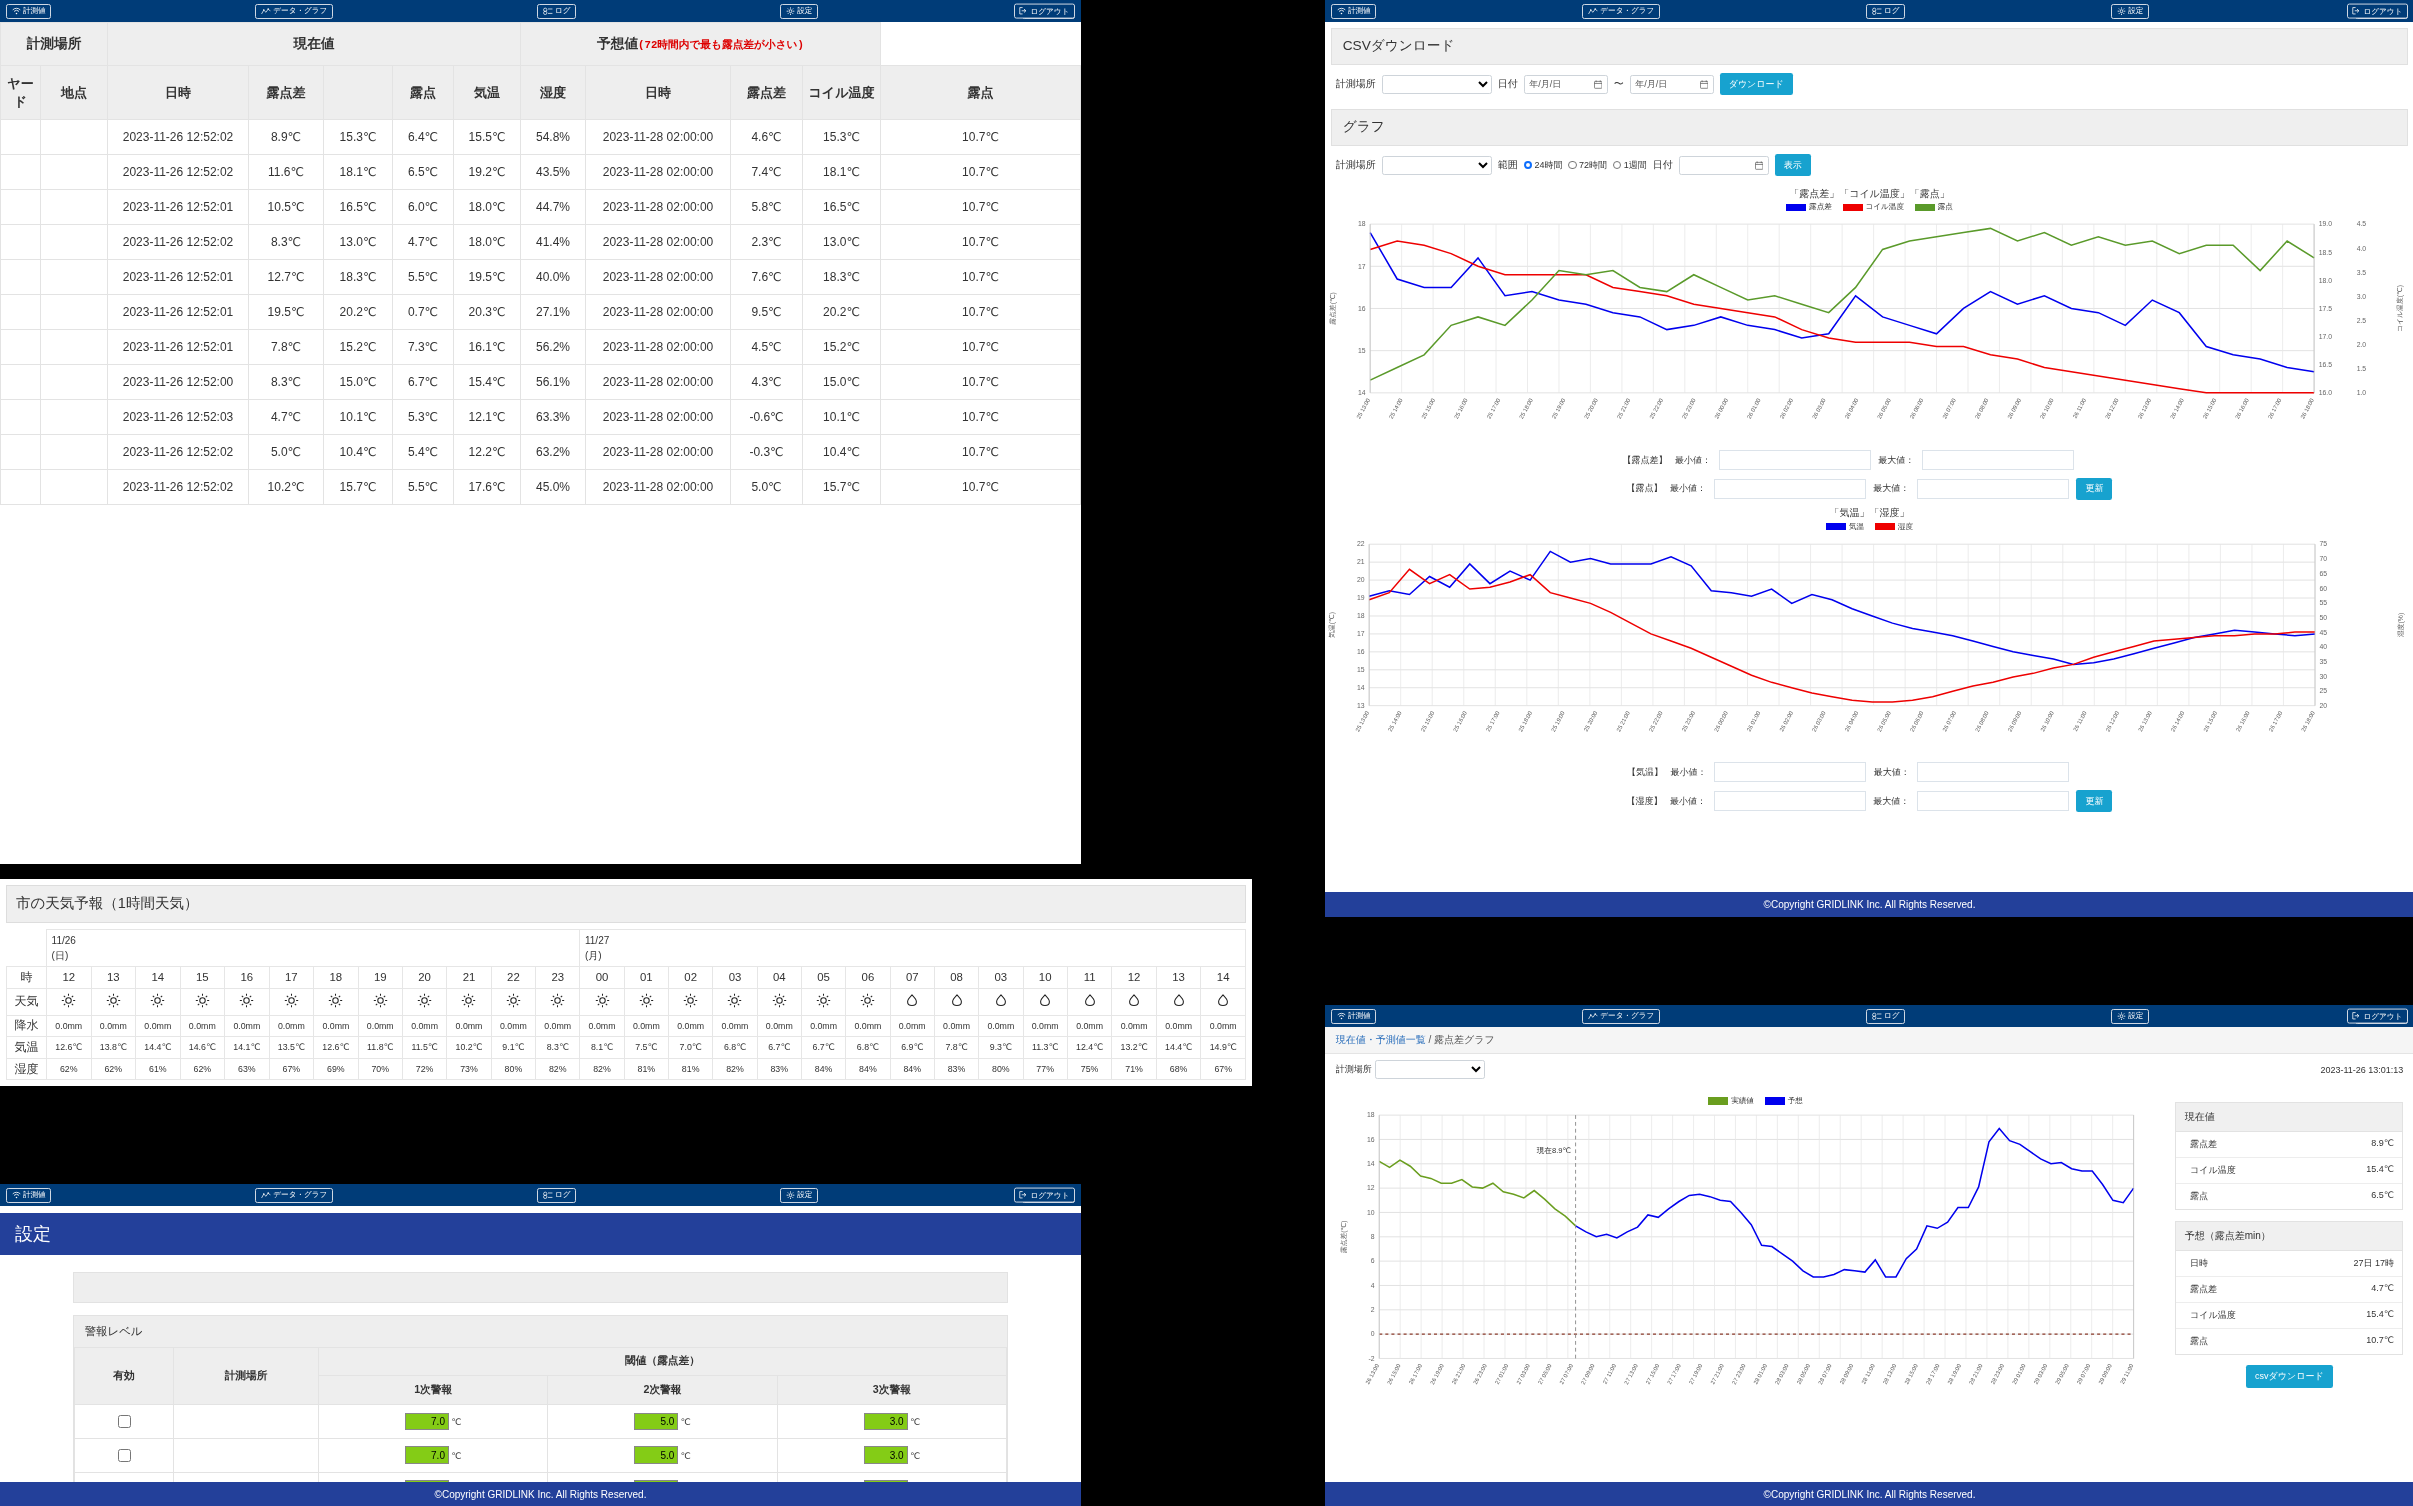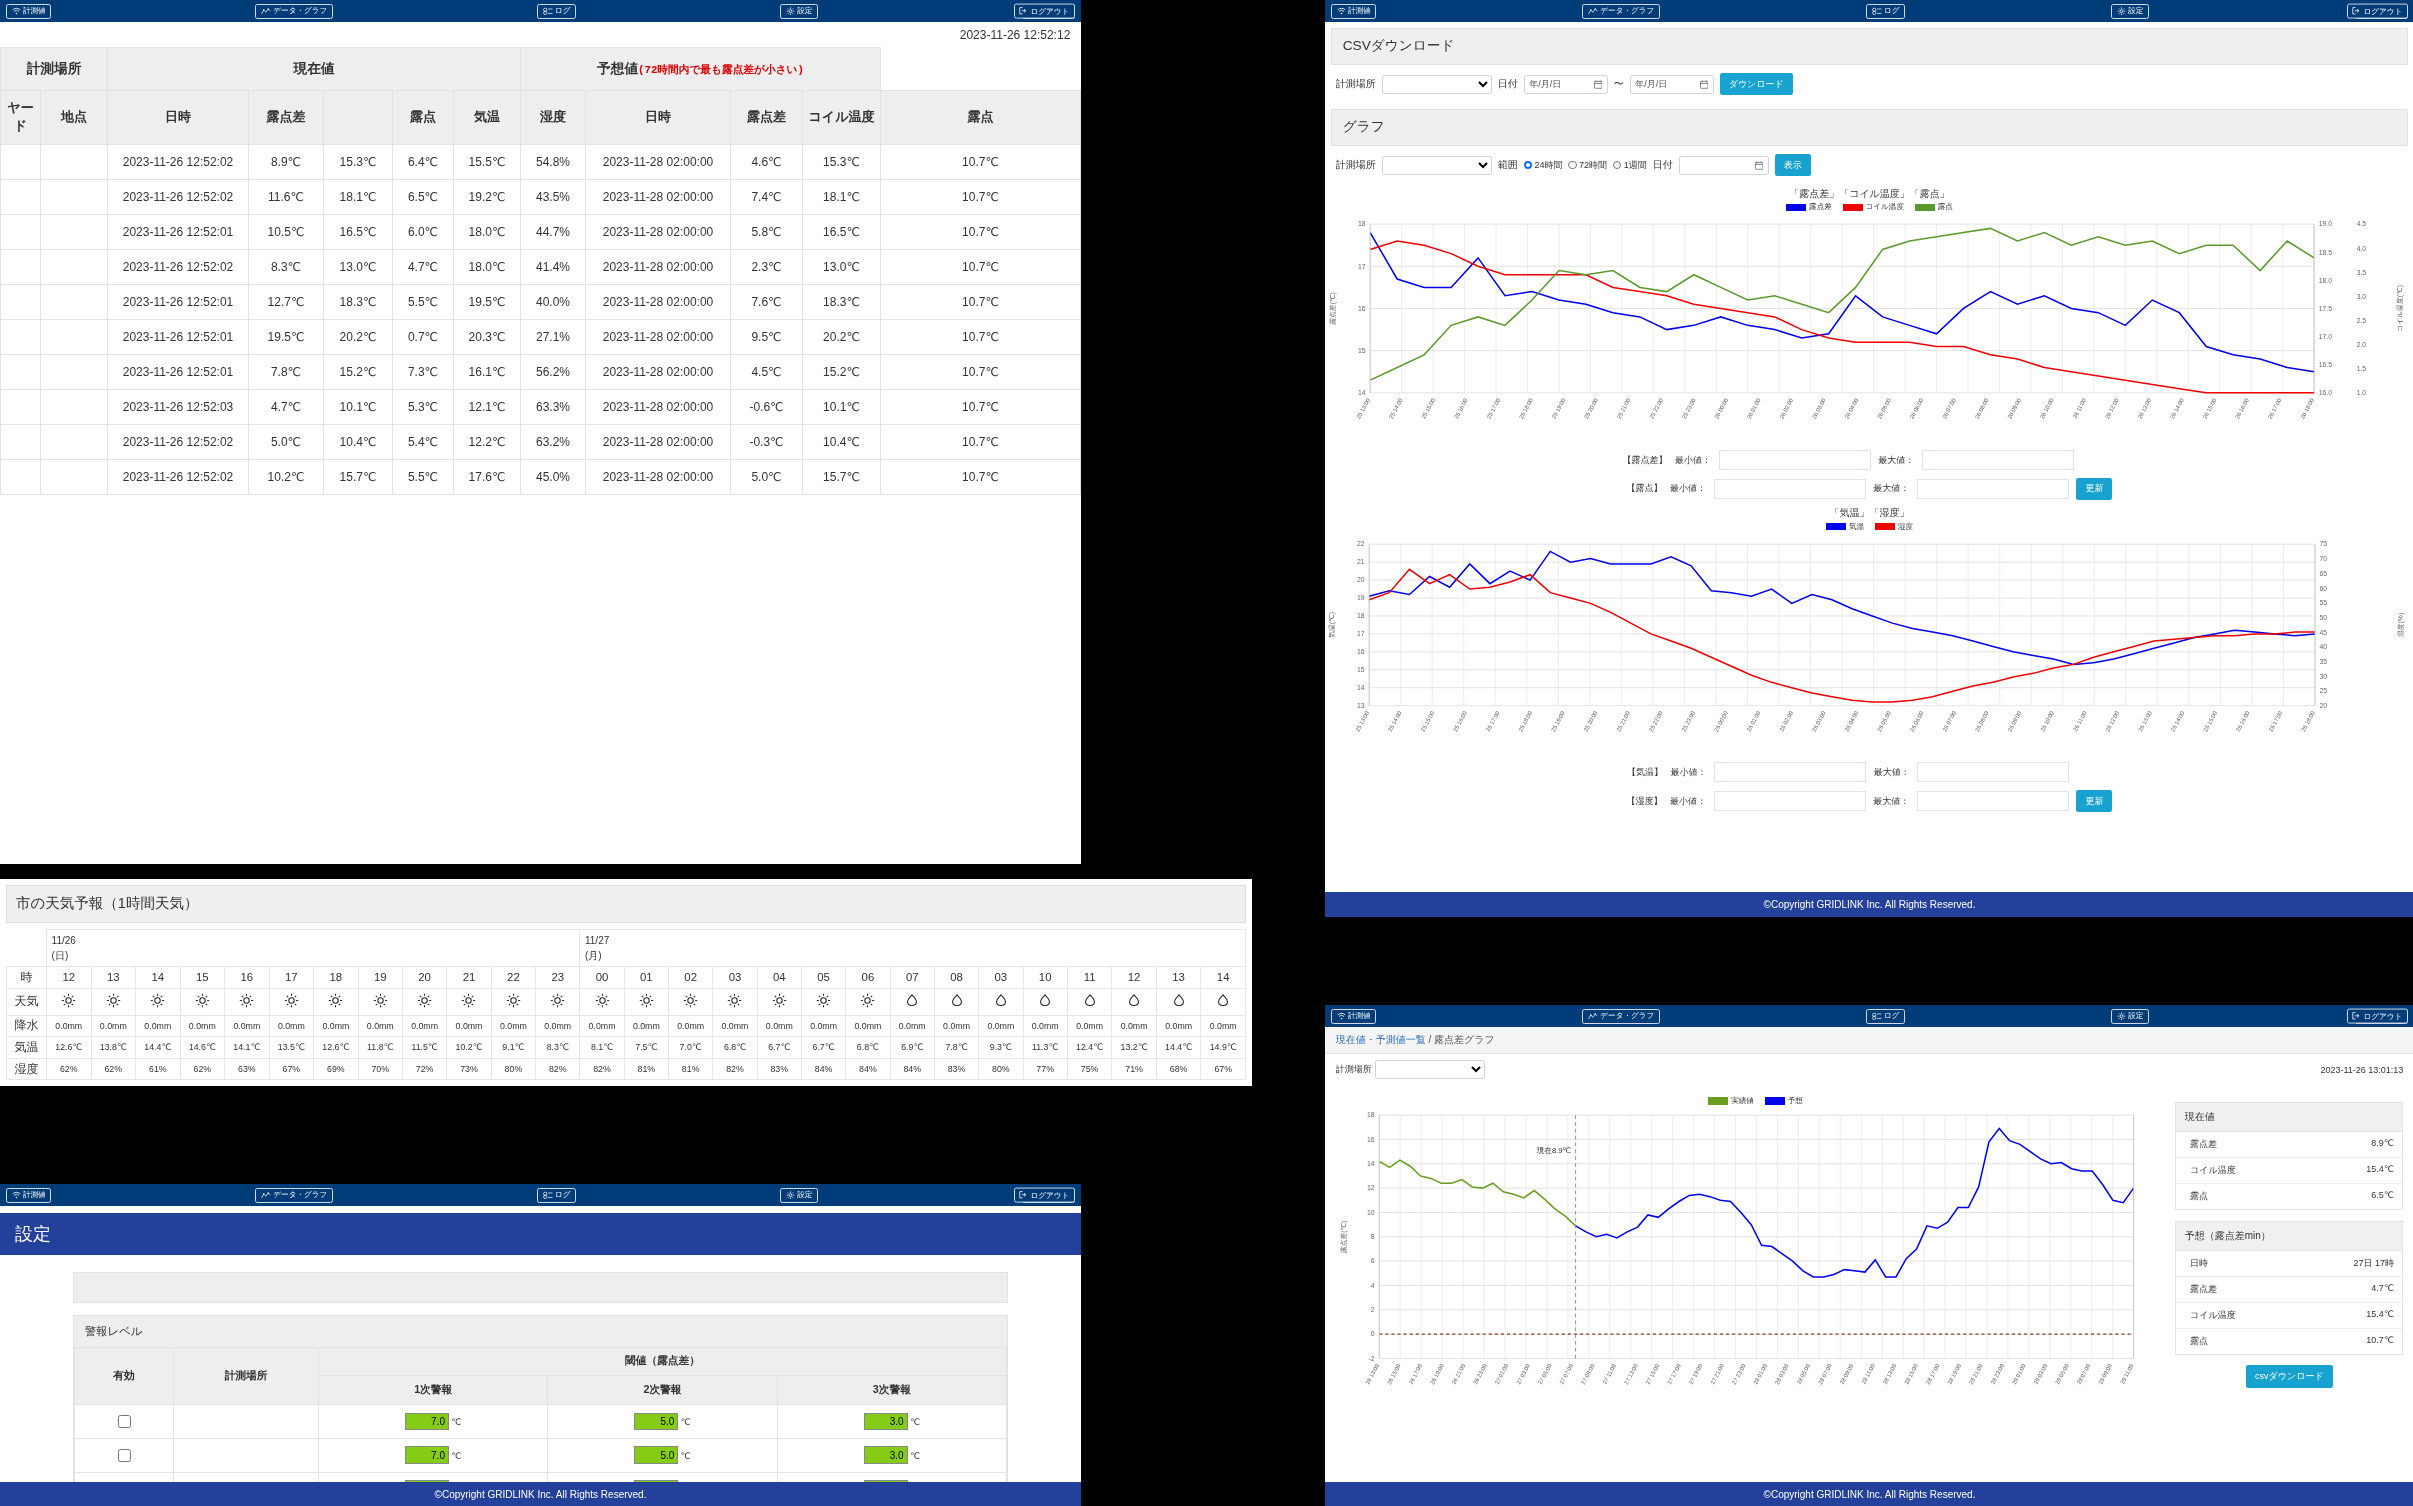--- a/index.html
+++ b/index.html
@@ -147,21 +147,20 @@
     </div>
     <div class="navbtn logout">
       <svg width="9" height="8.4" viewBox="0 0 15 13">
           <path d="M6 1.2H1.3v10.6H6" stroke="#fff" stroke-width="1.3" fill="none"></path>
           <path d="M8.3 3.6l3.2 2.9-3.2 2.9M4.5 6.5h6.8" stroke="#fff" stroke-width="1.3" fill="none"></path>
         </svg>
       <span>ログアウト</span>
     </div>
   </div>
 
-  <div class="stamp">2023-11-26 12:52:12</div>
 
   <table class="gridtable maintable">
     <thead>
       <tr>
         <th class="grp" colspan="2">計測場所</th>
         <th class="grp" colspan="5">現在値</th>
         <th class="grp" colspan="4">
           <span>予想値</span><span class="warn">(72時間内で最も露点差が小さい)</span>
         </th>
       </tr>
@@ -270,20 +269,34 @@
           <td></td>
           <td>2023-11-26 12:52:01</td>
           <td>7.8℃</td>
           <td>15.2℃</td>
           <td>7.3℃</td>
           <td>16.1℃</td>
           <td>56.2%</td>
           <td>2023-11-28 02:00:00</td>
           <td>4.5℃</td>
           <td>15.2℃</td>
+          <td>10.7℃</td>
+        </tr>
+        <tr>
+          <td></td>
+          <td></td>
+          <td>2023-11-26 12:52:00</td>
+          <td>8.3℃</td>
+          <td>15.0℃</td>
+          <td>6.7℃</td>
+          <td>15.4℃</td>
+          <td>56.1%</td>
+          <td>2023-11-28 02:00:00</td>
+          <td>4.3℃</td>
+          <td>15.0℃</td>
           <td>10.7℃</td>
         </tr>
         <tr>
           <td></td>
           <td></td>
           <td>2023-11-26 12:52:03</td>
           <td>4.7℃</td>
           <td>10.1℃</td>
           <td>5.3℃</td>
           <td>12.1℃</td>

